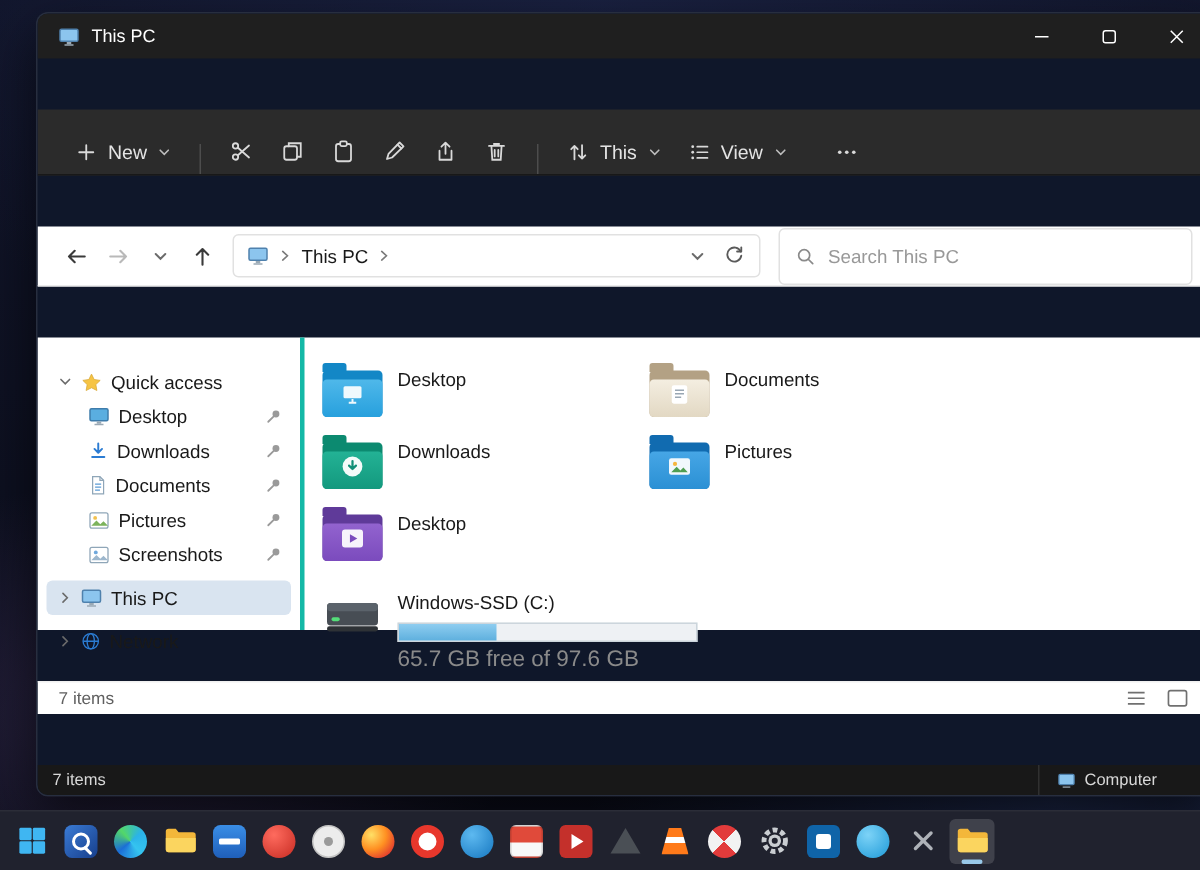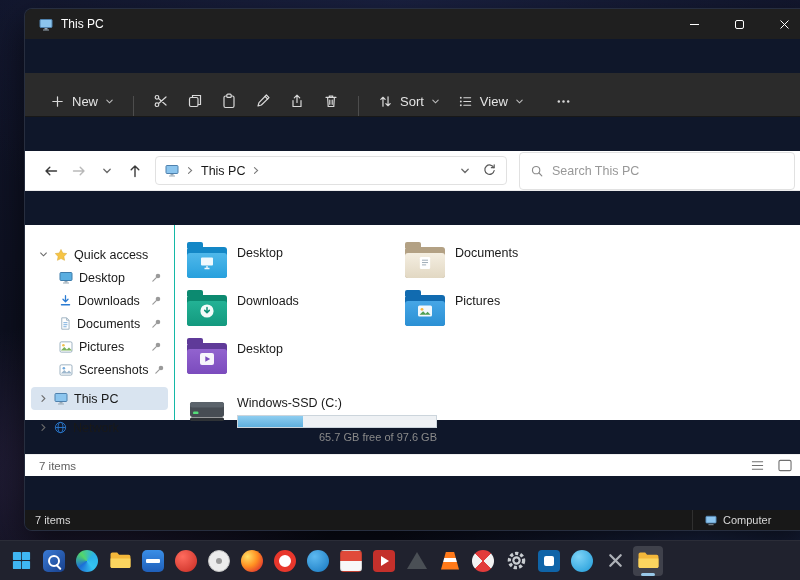--- a/index.html
+++ b/index.html
@@ -34,36 +34,36 @@
   .navbar{height:40px;background:#fff;border-bottom:1px solid #ececec;display:flex;align-items:center;padding:0 12px;flex:0 0 auto;}
   .navbtn{width:28px;height:28px;display:flex;align-items:center;justify-content:center;border-radius:4px;}
   .addr{width:352px;height:29px;border:1px solid #e1e1e1;border-radius:4px;display:flex;align-items:center;gap:7px;padding:0 9px;margin-left:6px;font-size:12.5px;color:#191919;}
   .addr .addr-right{margin-left:auto;display:flex;align-items:center;gap:12px;}
   .search{flex:1;height:38px;border:1px solid #e1e1e1;border-radius:4px;display:flex;align-items:center;gap:8px;padding:0 10px;margin-left:12px;}
   .search input{flex:1;border:0;outline:0;font:inherit;font-size:12.5px;color:#333;background:transparent;}
   .search input::placeholder{color:#989898;}
 
   
   .body-area{flex:1;display:flex;min-height:0;background:#fff;}
-  .sidebar{width:150px;border-right:1px solid #14b8a6;padding:12px 4px 0;flex:0 0 auto;}
+  .sidebar{width:178px;border-right:3px solid #14b8a6;padding:12px 4px 0;flex:0 0 auto;}
   .srow{height:23px;display:flex;align-items:center;gap:6px;padding:0 6px 0 8px;border-radius:4px;font-size:12.5px;color:#191919;margin:0 2px;}
   .srow.child{padding-left:28px;}
   .srow.grp{margin-top:6px;}
   .srow.sel{background:#d9e4f0;}
   .pin{margin-left:auto;}
 
   .main{flex:1;padding:16px 0 0 12px;}
   .tiles{display:grid;grid-template-columns:218px 218px;grid-auto-rows:48px;}
   .tile{display:flex;gap:10px;}
   .tname{font-size:12.5px;color:#191919;margin-top:5px;}
   .drive{display:flex;gap:10px;margin-top:8px;}
   .dname{font-size:12.5px;color:#191919;}
   .dbar{width:200px;height:13px;border:1px solid #ccd5dc;background:#eef1f4;margin:4px 0 3px;}
   .dfill{height:100%;background:linear-gradient(180deg,#8ecdf0,#5fb0de);}
-  .dcap{font-size:11px;color:#8a8a8a;text-align:right;}
+  .dcap{font-size:15px;color:#8a8a8a;}
 
   
   .fico{position:relative;width:40px;height:37px;flex:0 0 auto;}
   .fback{position:absolute;left:0;top:6px;width:40px;height:31px;border-radius:3px;}
   .fback::before{content:"";position:absolute;top:-5px;left:0;width:16px;height:6px;border-radius:2px 2px 0 0;background:inherit;}
   .ffront{position:absolute;left:0;bottom:0;width:40px;height:25px;border-radius:3px;}
   .fglyph{position:absolute;left:50%;top:60%;transform:translate(-50%,-50%);z-index:2;}
   .f-desktop .fback{background:#1387c6}.f-desktop .ffront{background:linear-gradient(180deg,#4fb8ea,#27a0dd)}
   .f-documents .fback{background:#b3a184}.f-documents .ffront{background:linear-gradient(180deg,#f4eee1,#e2d8c3)}
   .f-downloads .fback{background:#0c8a70}.f-downloads .ffront{background:linear-gradient(180deg,#23b295,#13997e)}
@@ -204,21 +204,21 @@
         </span>
     </div>
     <div class="tsep"></div>
     <div class="tbtn">
       <span>
           <svg width="15" height="15" viewBox="0 0 16 16" fill="none" stroke="#d9d9d9" stroke-width="1.3" stroke-linecap="round" stroke-linejoin="round">
             <path d="M5.3 13V3.5M3 5.8l2.3-2.3 2.3 2.3"></path>
             <path d="M10.7 3v9.5M8.4 10.2l2.3 2.3 2.3-2.3"></path>
           </svg>
         </span>
-      <span>Sort</span>
+      <span>This</span>
       <span>
           <svg width="9" height="9" viewBox="0 0 10 10" fill="none" stroke="#bdbdbd" stroke-width="1.2" stroke-linecap="round">
             <path d="M2 3.5l3 3 3-3"></path>
           </svg>
         </span>
     </div>
     <div class="tbtn">
       <span>
           <svg width="15" height="15" viewBox="0 0 16 16">
             <g fill="#d9d9d9">

